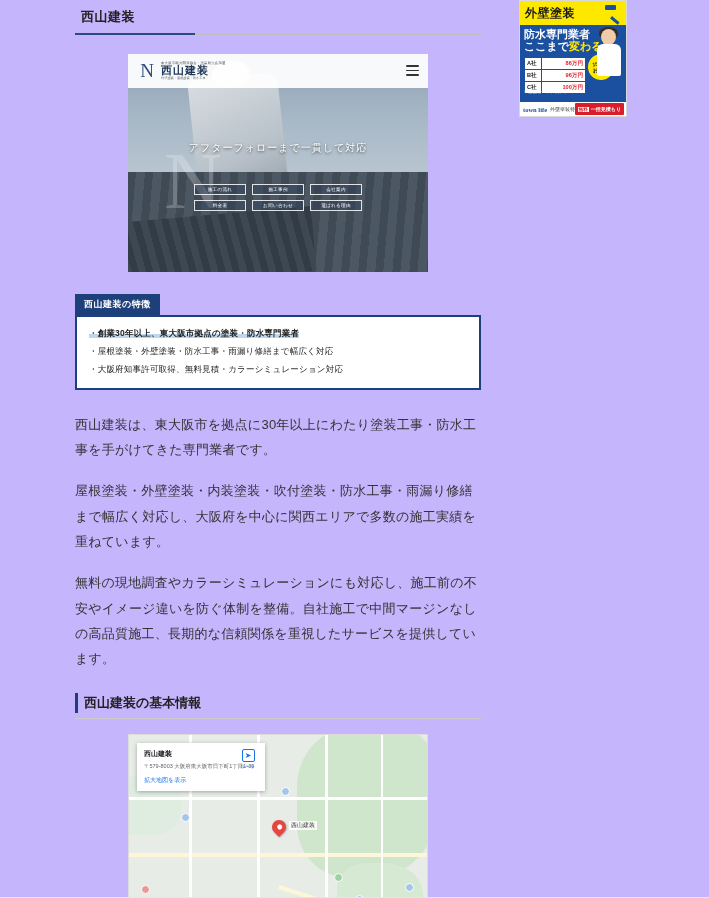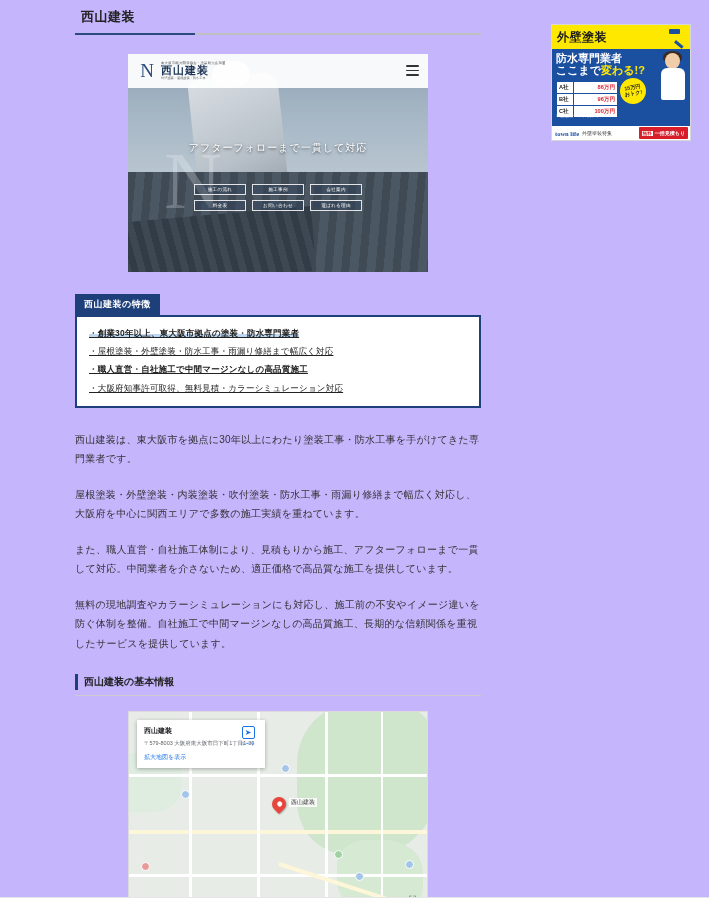--- a/index.html
+++ b/index.html
@@ -128,39 +128,39 @@
     letter-spacing:.5px;
   }
   .feature-box {
     border:2px solid #1d3f7a;
     padding:10px 12px 11px 12px;
     background:#ffffff;
   }
   .feature-list { list-style:none; margin:0; padding:0; }
   .feature-list li {
     font-size:8.5px; line-height:1.55; color:#222;
-    margin-bottom:5px; letter-spacing:.2px;text-decoration:underline;
+    margin-bottom:5px; letter-spacing:.2px;
   }
   .feature-list li:last-child { margin-bottom:0; }
   .feature-list li.strong { font-weight:bold; }
   .feature-list li.strong .mark {
     background: linear-gradient(transparent 62%, #bcd7ef 62%);
   }
 
   
   .body-copy { margin-top:22px; }
   .body-copy p {
-    font-size:10px; line-height:1.95; color:#333;
+    font-size:13px; line-height:1.95; color:#333;
     margin:0 0 16px 0; letter-spacing:.25px;
   }
 
   
   .section-head {
     margin-top:12px;
-    font-size:10px; font-weight:bold; color:#222;
+    font-size:13px; font-weight:bold; color:#222;
     padding:6px 0 6px 9px;
     border-bottom:1px solid #cccccc;
     position:relative;
   }
   .section-head::before {
     content:""; position:absolute; left:0; top:5px; bottom:5px;
     width:3px; background:#1d3f7a;
   }
 
   
@@ -255,26 +255,25 @@
     position:absolute; right:4px; bottom:3px; font-size:4.6px; color:#5f6368;
   }
   .map-fullscreen {
     position:absolute; right:8px; bottom:22px;
     width:13px; height:13px; color:#5f6368; font-size:10px; line-height:13px;
     text-align:center;
   }
 
   
   .ad {
-    position:absolute; left:519px; top:24px;
-    width:140px; height:117px;
+    position:absolute; left:519px; top:0;
+    width:108px; height:117px;
     border:1px solid #d8d8d8;
     background:linear-gradient(180deg,#1b4fa0 0%,#1b4fa0 100%);
     overflow:hidden;
-    margin-left:32px;
   }
   .ad-top {
     position:relative; height:24px; background:#ffe800;
     display:flex; align-items:center;
   }
   .ad-top-text {
     font-size:12px; font-weight:bold; color:#1b1b1b; margin-left:5px;
     letter-spacing:.5px;
   }
   .ad-roller {
@@ -399,30 +398,28 @@
         <div class="hero-btn">選ばれる理由</div>
       </div>
     </div>
 
     <div>
       <div class="feature-head">西山建装の特徴</div>
       <div class="feature-box">
         <ul class="feature-list">
           <li class="strong"><span class="mark">・創業30年以上、東大阪市拠点の塗装・防水専門業者</span></li>
           <li>・屋根塗装・外壁塗装・防水工事・雨漏り修繕まで幅広く対応</li>
-          <li class="strong"><span>・職人直営・自社施工で中間マージンなしの高品質施工</span></li>
           <li>・大阪府知事許可取得、無料見積・カラーシミュレーション対応</li>
         </ul>
       </div>
     </div>
 
     <div class="body-copy">
       <p>西山建装は、東大阪市を拠点に30年以上にわたり塗装工事・防水工事を手がけてきた専門業者です。</p>
       <p>屋根塗装・外壁塗装・内装塗装・吹付塗装・防水工事・雨漏り修繕まで幅広く対応し、大阪府を中心に関西エリアで多数の施工実績を重ねています。</p>
-      <p>また、職人直営・自社施工体制により、見積もりから施工、アフターフォローまで一貫して対応。中間業者を介さないため、適正価格で高品質な施工を提供しています。</p>
       <p>無料の現地調査やカラーシミュレーションにも対応し、施工前の不安やイメージ違いを防ぐ体制を整備。自社施工で中間マージンなしの高品質施工、長期的な信頼関係を重視したサービスを提供しています。</p>
     </div>
 
     <div class="section-head">西山建装の基本情報</div>
 
     <div class="map">
       <div class="map-water"></div>
       <div class="map-green2"></div>
       <div class="map-green3"></div>
 

